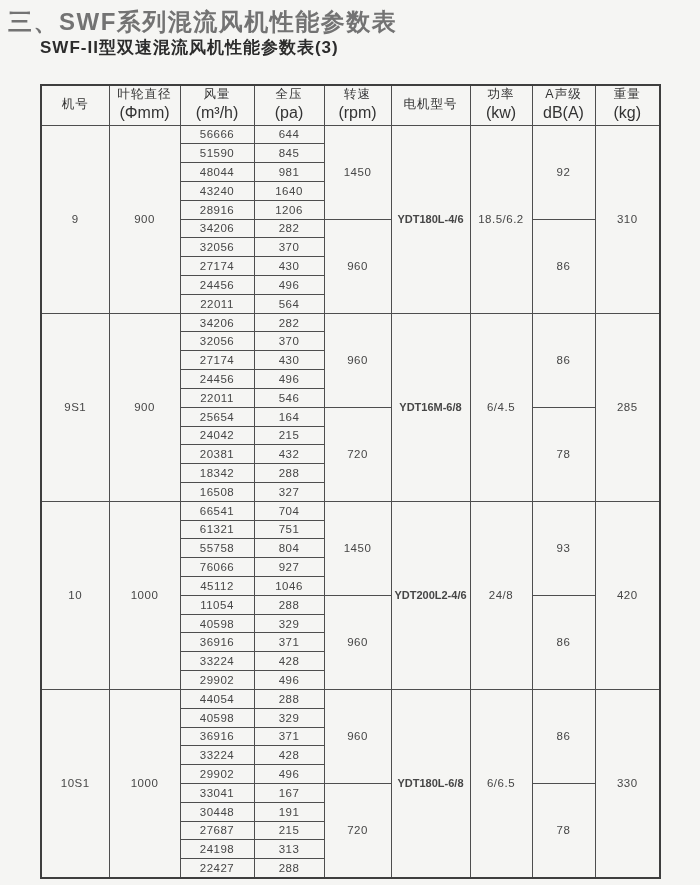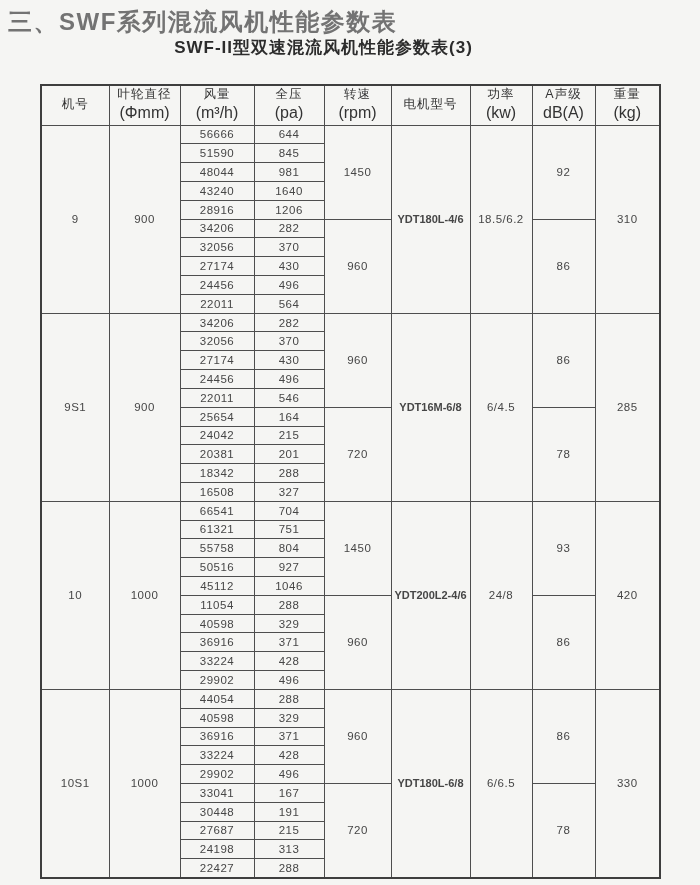--- a/index.html
+++ b/index.html
@@ -13,21 +13,20 @@
   .page { position: relative; width: 700px; height: 885px; overflow: hidden; }
 
   .doc-title {
     position: absolute; left: 8px; top: 6px;
     font-size: 24px; font-weight: bold; color: #737373;
     letter-spacing: 1.5px;
   }
   .doc-subtitle {
     position: absolute; left: 0; top: 36px; width: 607px;
     padding-left: 40px;
-    text-align: center;
     font-size: 17px; font-weight: bold; color: #2c2c2c;
     letter-spacing: 1px;
   }
 
   .table-wrap { position: absolute; left: 40px; top: 84px; }
 
   table.params {
     border-collapse: collapse;
     table-layout: fixed;
     width: 619px;
@@ -198,21 +197,21 @@
             <td class="cell-pressure">164</td>
             <td rowspan="5" class="cell-speed">720</td>
             <td rowspan="5" class="cell-noise">78</td>
           </tr>
           <tr>
             <td class="cell-airflow">24042</td>
             <td class="cell-pressure">215</td>
           </tr>
           <tr>
             <td class="cell-airflow">20381</td>
-            <td class="cell-pressure">201</td>
+            <td class="cell-pressure">432</td>
           </tr>
           <tr>
             <td class="cell-airflow">18342</td>
             <td class="cell-pressure">288</td>
           </tr>
           <tr>
             <td class="cell-airflow">16508</td>
             <td class="cell-pressure">327</td>
           </tr>
           <tr>
@@ -228,21 +227,21 @@
           </tr>
           <tr>
             <td class="cell-airflow">61321</td>
             <td class="cell-pressure">751</td>
           </tr>
           <tr>
             <td class="cell-airflow">55758</td>
             <td class="cell-pressure">804</td>
           </tr>
           <tr>
-            <td class="cell-airflow">50516</td>
+            <td class="cell-airflow">76066</td>
             <td class="cell-pressure">927</td>
           </tr>
           <tr>
             <td class="cell-airflow">45112</td>
             <td class="cell-pressure">1046</td>
           </tr>
           <tr>
             <td class="cell-airflow">11054</td>
             <td class="cell-pressure">288</td>
             <td rowspan="5" class="cell-speed">960</td>

